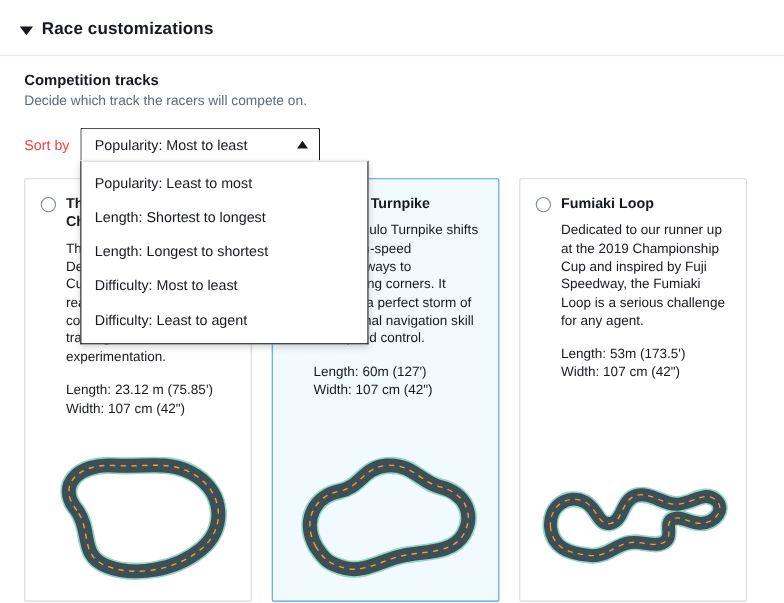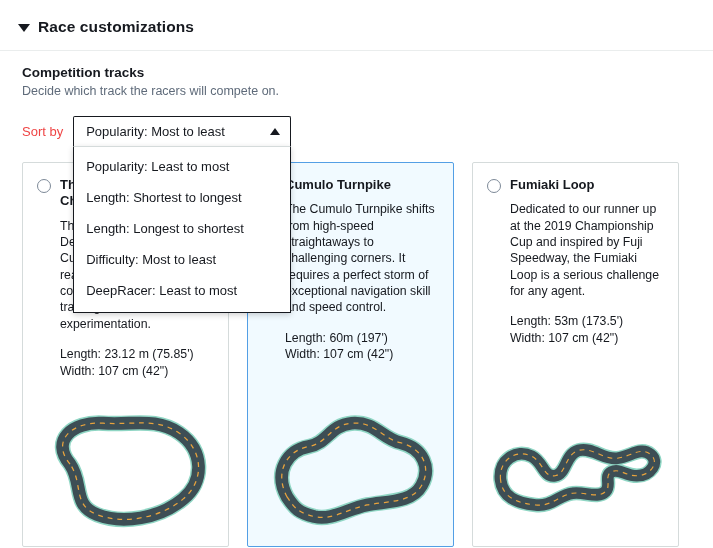--- a/index.html
+++ b/index.html
@@ -89,21 +89,21 @@
     border-left: 5px solid transparent;
     border-right: 5px solid transparent;
     border-bottom: 7px solid #16191f;
   }
 
   
   .dropdown {
     position: absolute;
     top: 30px;
     left: 0;
-    width: 218px;
+    width: 262px;
     background: #ffffff;
     border: 1px solid #16191f;
     border-top: 1px solid #d5dbdb;
     box-shadow: 0 2px 6px rgba(0,0,0,.18);
     z-index: 40;
     padding: 4px 0 6px 0;
   }
   .dropdown-item {
     padding: 8px 12px;
     font-size: 13px;
@@ -194,21 +194,21 @@
     <div class="select-wrap">
       <div class="select-button">
         <span>Popularity: Most to least</span>
         <span class="arrow-up"></span>
       </div>
       <div class="dropdown">
         <div class="dropdown-item">Popularity: Least to most</div>
         <div class="dropdown-item">Length: Shortest to longest</div>
         <div class="dropdown-item">Length: Longest to shortest</div>
         <div class="dropdown-item">Difficulty: Most to least</div>
-        <div class="dropdown-item">DeepRacer: Least to most</div>
+        <div class="dropdown-item">Difficulty: Least to agent</div>
       </div>
     </div>
   </div>
 
   <div class="cards">
 
     <div class="card">
       <div class="card-head">
         <span class="radio"></span>
         <span class="card-title">The 2019 DeepRacer Championship Cup</span>
@@ -224,21 +224,21 @@
         </svg>
       </div>
     </div>
 
     <div class="card selected">
       <div class="card-head">
         <span class="radio"></span>
         <span class="card-title">Cumulo Turnpike</span>
       </div>
       <div class="card-desc">The Cumulo Turnpike shifts from high-speed straightaways to challenging corners. It requires a perfect storm of exceptional navigation skill and speed control.</div>
-      <div class="card-meta">Length: 60m (197')</div>
+      <div class="card-meta">Length: 60m (127')</div>
       <div class="card-meta" style="margin-top:0">Width: 107 cm (42")</div>
       <div class="track-art">
         <svg viewBox="0 0 190 130" preserveAspectRatio="xMidYMid meet">
           <path d="M30 96 C16 70 30 48 52 44 C72 40 74 22 96 20 C120 18 128 36 146 40 C170 46 178 66 168 84 C158 102 132 100 112 104 C92 108 76 120 58 116 C42 112 38 108 30 96 Z" fill="none" stroke="#8fd6c4" stroke-width="16" stroke-linejoin="round"></path>
           <path d="M30 96 C16 70 30 48 52 44 C72 40 74 22 96 20 C120 18 128 36 146 40 C170 46 178 66 168 84 C158 102 132 100 112 104 C92 108 76 120 58 116 C42 112 38 108 30 96 Z" fill="none" stroke="#3d4e55" stroke-width="13" stroke-linejoin="round"></path>
           <path d="M30 96 C16 70 30 48 52 44 C72 40 74 22 96 20 C120 18 128 36 146 40 C170 46 178 66 168 84 C158 102 132 100 112 104 C92 108 76 120 58 116 C42 112 38 108 30 96 Z" fill="none" stroke="#e8a33d" stroke-width="1.3" stroke-dasharray="5 5"></path>
         </svg>
       </div>
     </div>
 

